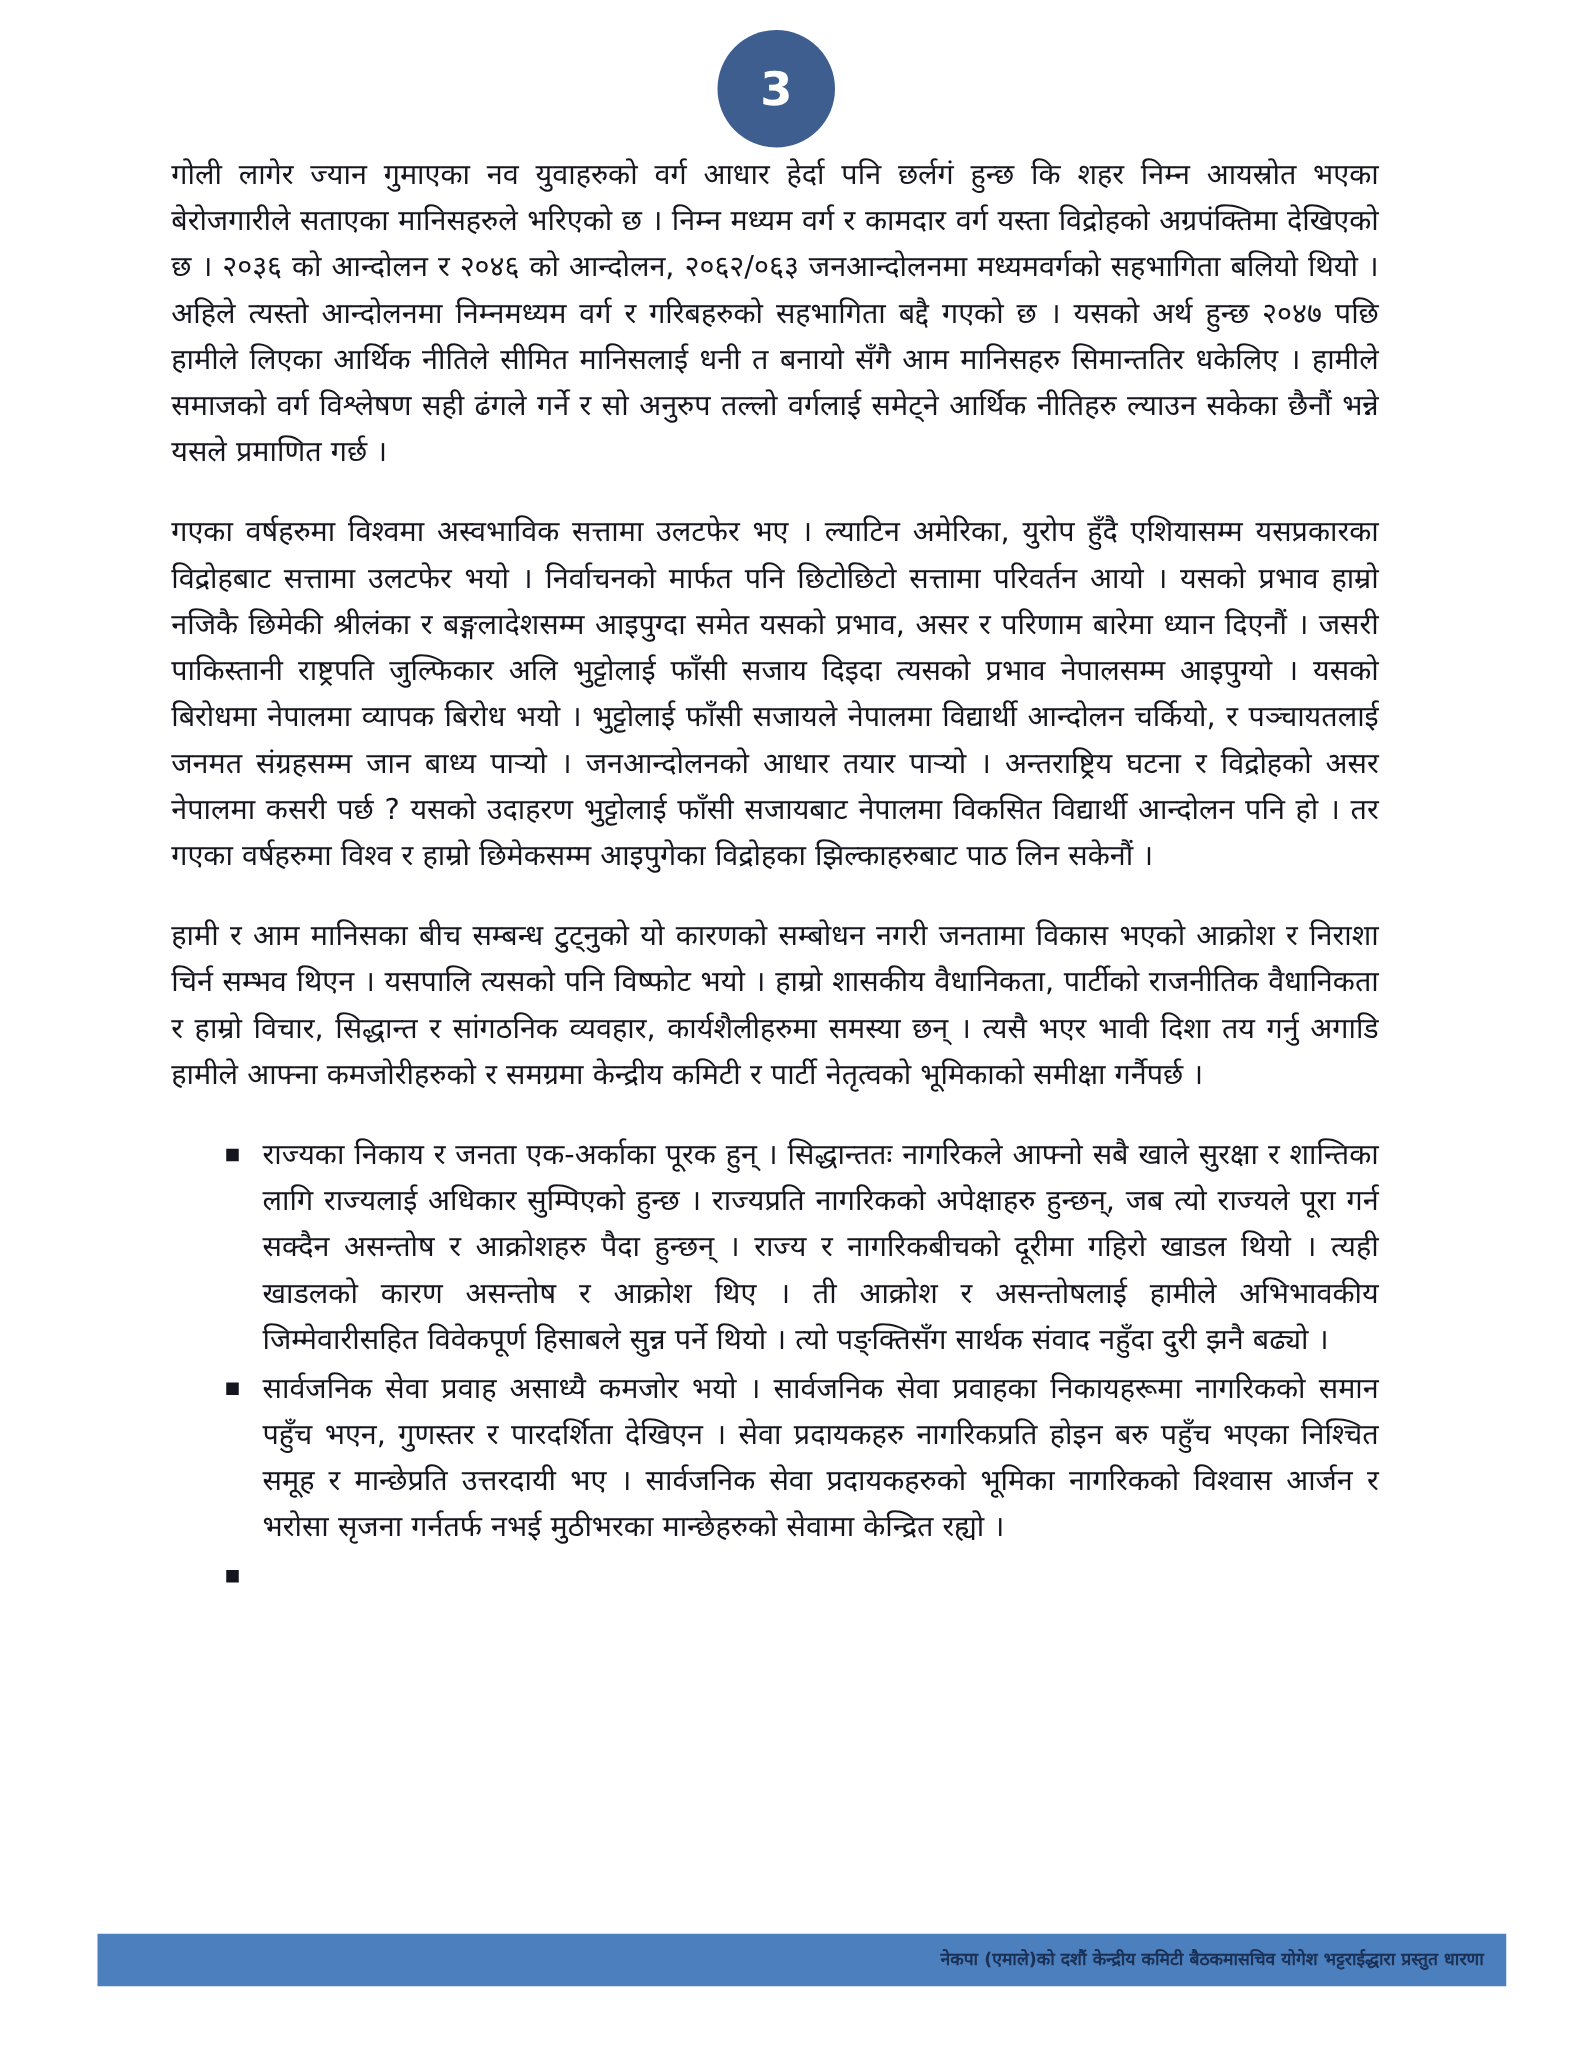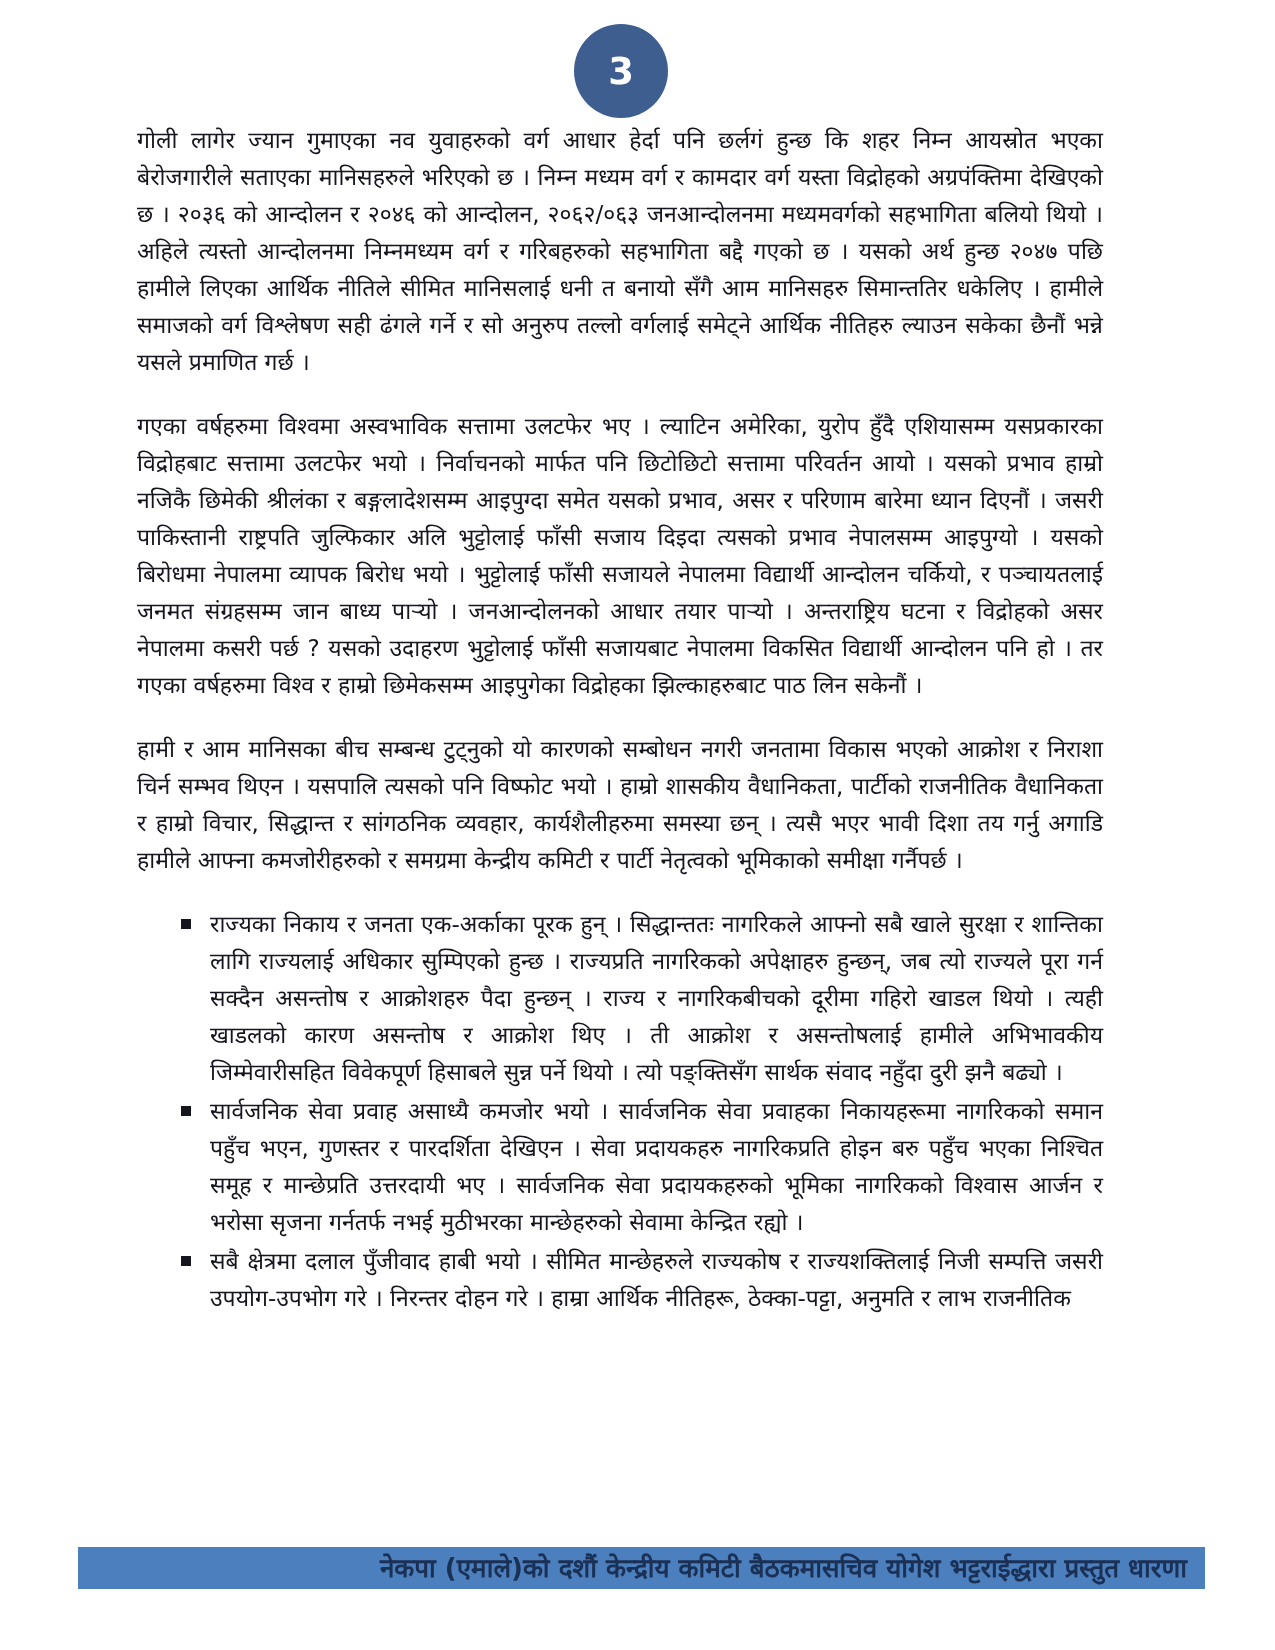--- a/index.html
+++ b/index.html
@@ -62,21 +62,21 @@
     width: 1127px;
     height: 42px;
     background: var(--footer-bar, #4c7fbd);
   }
   .footer-bar .footer-text {
     position: absolute;
     right: 18px;
     top: 0;
     height: 42px;
     line-height: 42px;
-    font-size: 26px;
+    font-size: 14px;
     font-weight: bold;
     color: var(--footer-text, #1b3055);
     white-space: nowrap;
   }
 </style>
 </head>
 <body>
 
 <div class="page">
 
@@ -93,21 +93,20 @@
       <li>
         <span class="bullet-marker"></span>
         <span>राज्यका निकाय र जनता एक-अर्काका पूरक हुन् । सिद्धान्ततः नागरिकले आफ्नो सबै खाले सुरक्षा र शान्तिका लागि राज्यलाई अधिकार सुम्पिएको हुन्छ । राज्यप्रति नागरिकको अपेक्षाहरु हुन्छन्, जब त्यो राज्यले पूरा गर्न सक्दैन असन्तोष र आक्रोशहरु पैदा हुन्छन् । राज्य र नागरिकबीचको दूरीमा गहिरो खाडल थियो ।  त्यही खाडलको कारण असन्तोष र आक्रोश थिए ।  ती आक्रोश र असन्तोषलाई हामीले अभिभावकीय जिम्मेवारीसहित विवेकपूर्ण हिसाबले सुन्न पर्ने थियो । त्यो पङ्क्तिसँग सार्थक संवाद नहुँदा दुरी झनै बढ्यो ।</span>
       </li>
       <li>
         <span class="bullet-marker"></span>
         <span>सार्वजनिक सेवा प्रवाह असाध्यै कमजोर भयो । सार्वजनिक सेवा प्रवाहका निकायहरूमा नागरिकको समान पहुँच भएन, गुणस्तर र पारदर्शिता देखिएन । सेवा प्रदायकहरु नागरिकप्रति होइन बरु पहुँच भएका निश्चित समूह र मान्छेप्रति उत्तरदायी भए । सार्वजनिक सेवा प्रदायकहरुको भूमिका नागरिकको विश्वास आर्जन र भरोसा सृजना गर्नतर्फ नभई मुठीभरका मान्छेहरुको सेवामा केन्द्रित रह्यो ।</span>
       </li>
       <li>
         <span class="bullet-marker"></span>
-        <span>सबै क्षेत्रमा दलाल पुँजीवाद हाबी भयो । सीमित मान्छेहरुले राज्यकोष र राज्यशक्तिलाई निजी सम्पत्ति जसरी उपयोग-उपभोग गरे । निरन्तर दोहन गरे ।  हाम्रा आर्थिक नीतिहरू, ठेक्का-पट्टा, अनुमति र लाभ राजनीतिक</span>
       </li>
     </ul>
   </div>
 
   <div class="footer-bar">
     <span class="footer-text">नेकपा (एमाले)को दशौं केन्द्रीय कमिटी बैठकमासचिव योगेश भट्टराईद्धारा प्रस्तुत धारणा</span>
   </div>
 
 </div>
 

